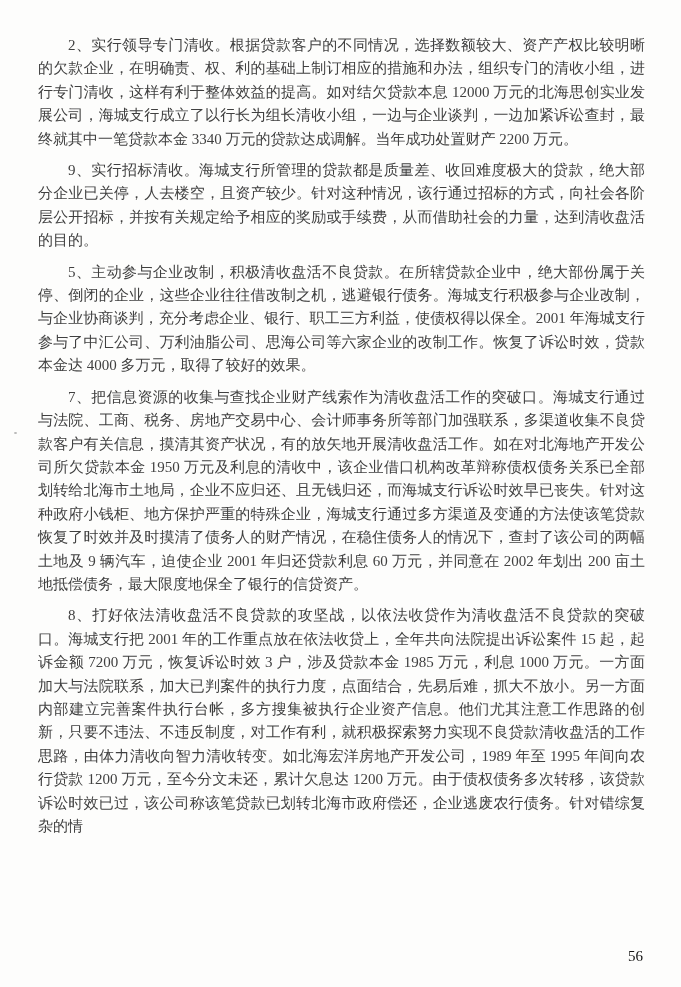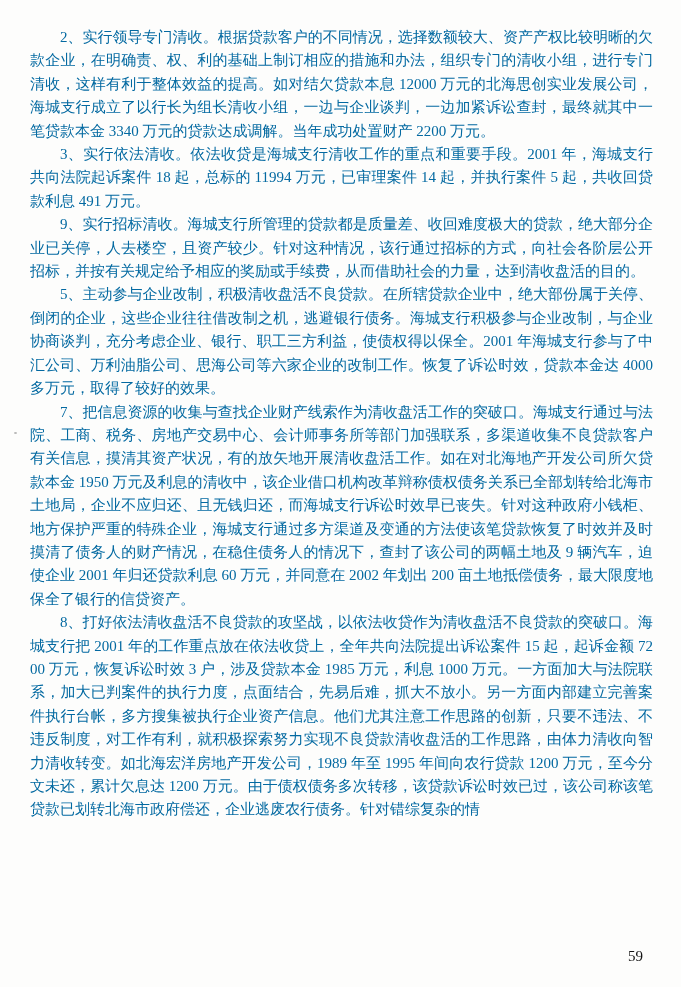--- a/index.html
+++ b/index.html
@@ -10,26 +10,26 @@
   .page {
     position: relative;
     width: 681px;
     height: 987px;
     background: #fdfdfc;
     box-sizing: border-box;
     padding: 26px 28px 0 30px;
     overflow: hidden;
   }
   .text-block p {
-    margin: 0;
+    margin: 8px;
     padding: 0;
     font-family: "Liberation Serif", "DejaVu Serif", serif;
     font-size: 15px;
     line-height: 23.4px;
-    color: #0369a1;
+    color: #404040;
     text-align: justify;
     text-align-last: left;
     text-indent: 2em;
     word-break: break-all;
   }
   .page-number {
     position: absolute;
     right: 38px;
     bottom: 22px;
     font-family: "Liberation Serif", "DejaVu Serif", serif;
@@ -47,20 +47,19 @@
     opacity: 0.7;
   }
 </style>
 </head>
 <body>
 
 <div class="page">
   <div class="artifact-dot"></div>
   <div class="text-block">
     <p>2、实行领导专门清收。根据贷款客户的不同情况，选择数额较大、资产产权比较明晰的欠款企业，在明确责、权、利的基础上制订相应的措施和办法，组织专门的清收小组，进行专门清收，这样有利于整体效益的提高。如对结欠贷款本息 12000 万元的北海思创实业发展公司，海城支行成立了以行长为组长清收小组，一边与企业谈判，一边加紧诉讼查封，最终就其中一笔贷款本金 3340 万元的贷款达成调解。当年成功处置财产 2200 万元。</p>
-    <p>3、实行依法清收。依法收贷是海城支行清收工作的重点和重要手段。2001 年，海城支行共向法院起诉案件 18 起，总标的 11994 万元，已审理案件 14 起，并执行案件 5 起，共收回贷款利息 491 万元。</p>
     <p>9、实行招标清收。海城支行所管理的贷款都是质量差、收回难度极大的贷款，绝大部分企业已关停，人去楼空，且资产较少。针对这种情况，该行通过招标的方式，向社会各阶层公开招标，并按有关规定给予相应的奖励或手续费，从而借助社会的力量，达到清收盘活的目的。</p>
     <p>5、主动参与企业改制，积极清收盘活不良贷款。在所辖贷款企业中，绝大部份属于关停、倒闭的企业，这些企业往往借改制之机，逃避银行债务。海城支行积极参与企业改制，与企业协商谈判，充分考虑企业、银行、职工三方利益，使债权得以保全。2001 年海城支行参与了中汇公司、万利油脂公司、思海公司等六家企业的改制工作。恢复了诉讼时效，贷款本金达 4000 多万元，取得了较好的效果。</p>
     <p>7、把信息资源的收集与查找企业财产线索作为清收盘活工作的突破口。海城支行通过与法院、工商、税务、房地产交易中心、会计师事务所等部门加强联系，多渠道收集不良贷款客户有关信息，摸清其资产状况，有的放矢地开展清收盘活工作。如在对北海地产开发公司所欠贷款本金 1950 万元及利息的清收中，该企业借口机构改革辩称债权债务关系已全部划转给北海市土地局，企业不应归还、且无钱归还，而海城支行诉讼时效早已丧失。针对这种政府小钱柜、地方保护严重的特殊企业，海城支行通过多方渠道及变通的方法使该笔贷款恢复了时效并及时摸清了债务人的财产情况，在稳住债务人的情况下，查封了该公司的两幅土地及 9 辆汽车，迫使企业 2001 年归还贷款利息 60 万元，并同意在 2002 年划出 200 亩土地抵偿债务，最大限度地保全了银行的信贷资产。</p>
     <p>8、打好依法清收盘活不良贷款的攻坚战，以依法收贷作为清收盘活不良贷款的突破口。海城支行把 2001 年的工作重点放在依法收贷上，全年共向法院提出诉讼案件 15 起，起诉金额 7200 万元，恢复诉讼时效 3 户，涉及贷款本金 1985 万元，利息 1000 万元。一方面加大与法院联系，加大已判案件的执行力度，点面结合，先易后难，抓大不放小。另一方面内部建立完善案件执行台帐，多方搜集被执行企业资产信息。他们尤其注意工作思路的创新，只要不违法、不违反制度，对工作有利，就积极探索努力实现不良贷款清收盘活的工作思路，由体力清收向智力清收转变。如北海宏洋房地产开发公司，1989 年至 1995 年间向农行贷款 1200 万元，至今分文未还，累计欠息达 1200 万元。由于债权债务多次转移，该贷款诉讼时效已过，该公司称该笔贷款已划转北海市政府偿还，企业逃废农行债务。针对错综复杂的情</p>
   </div>
-  <div class="page-number">59</div>
+  <div class="page-number">56</div>
 </div>
 
 </body></html>

